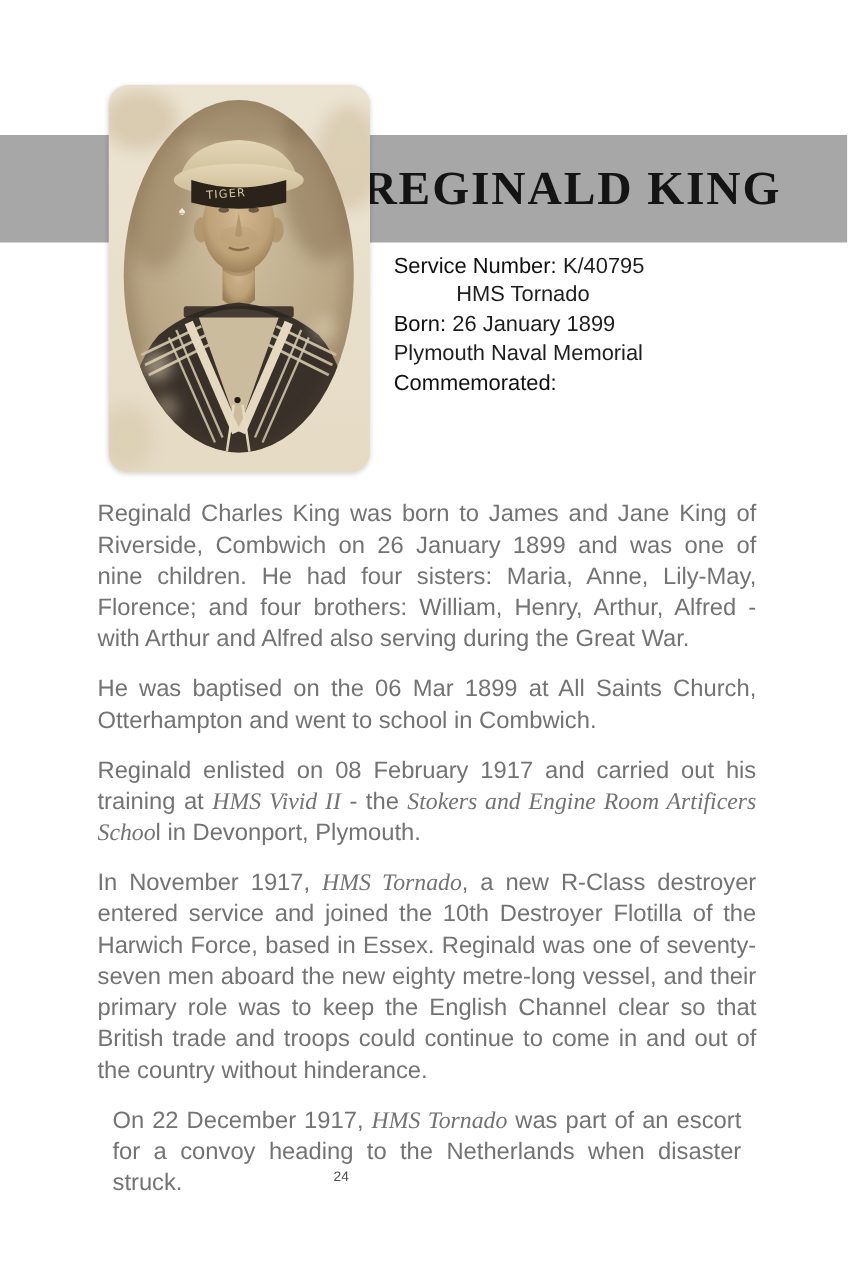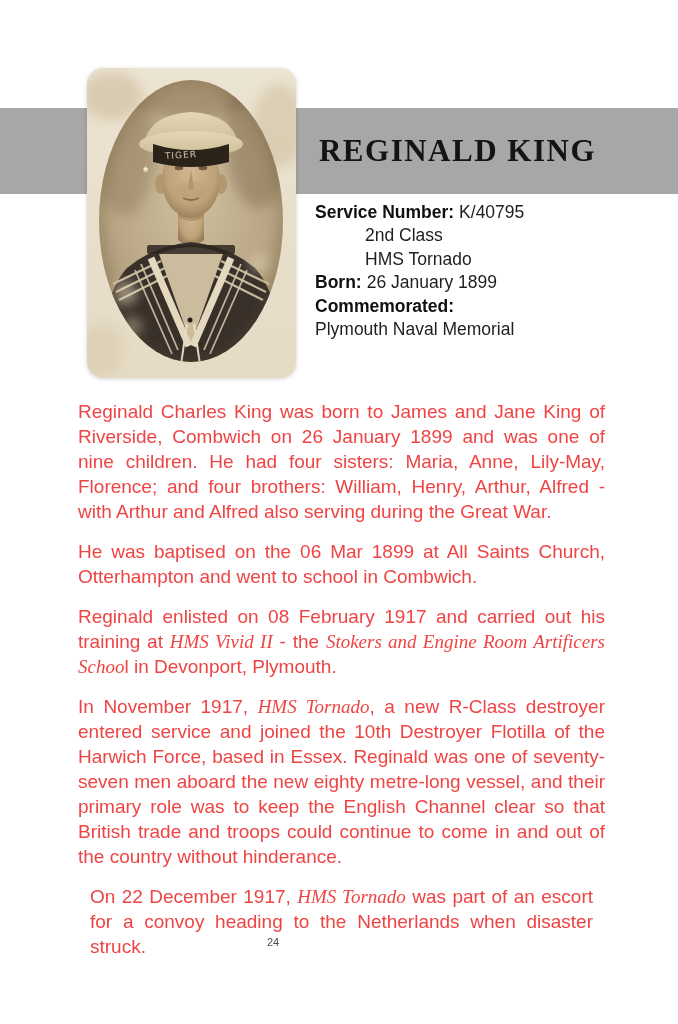--- a/index.html
+++ b/index.html
@@ -6,35 +6,35 @@
   .page{
     position:relative;width:678px;height:1024px;margin:0 auto;
     background:#ffffff;overflow:hidden;
     font-family:"Liberation Sans",sans-serif;
   }
   .band{position:absolute;left:0;top:108px;width:678px;height:86px;background:#a8a7a7;}
   .title-wrap{position:absolute;left:315px;top:108px;width:285px;height:86px;
     display:flex;align-items:center;justify-content:center;}
   .title{
     margin:0;font-family:"Liberation Serif",serif;font-weight:700;
-    font-size:31px;letter-spacing:1.5px;color:#141414;white-space:nowrap;
+    font-size:38px;letter-spacing:1.5px;color:#141414;white-space:nowrap;
   }
   .photo-card{
     position:absolute;left:87px;top:68px;width:209px;height:310px;margin:0;
     border-radius:16px;overflow:hidden;box-shadow:0 1px 4px rgba(0,0,0,0.18);
     background:#e9e1cf;
   }
   .photo-card svg{display:block;width:100%;height:100%;}
   .info{position:absolute;left:315px;top:201px;font-size:17.5px;line-height:23.4px;color:#1e1e1e;}
-  .info .row b{font-weight:700;color:#101010;margin-right:5px;}
+  .info .row b{font-weight:400;color:#101010;margin-right:5px;}
   .info .row b:empty{display:none;margin:0;}
   .info .row.indent{padding-left:50px;}
   .bio{
     position:absolute;left:78px;top:399px;width:527px;
-    font-size:19px;line-height:25px;text-align:justify;color:#ef4444;
+    font-size:19px;line-height:25px;text-align:justify;color:#737373;
   }
   .bio p{margin:0 0 15px 0;}
   .bio p:last-child{margin:12px;}
   .bio em{font-style:italic;font-family:Liberation Serif, serif;}
   .page-number{
     position:absolute;left:0;top:936px;width:546px;text-align:center;
     font-size:11px;color:#4a4a4a;
   }
 </style>
 </head>
@@ -153,25 +153,24 @@
         <circle cx="46" cy="258" r="9" fill="#ecdfc2" opacity="0.45" filter="url(#soft)"></circle>
         <circle cx="172" cy="195" r="10" fill="#e8dcc0" opacity="0.45" filter="url(#soft)"></circle>
 
         <ellipse cx="104" cy="153" rx="92" ry="141" fill="none" stroke="#6b573b" stroke-width="6" opacity="0.35" filter="url(#soft)"></ellipse>
       </g>
     </svg>
   </figure>
 
   <section class="info">
     <div class="row"><b>Service Number:</b><span>K/40795</span></div>
-    <div class="row indent"><span>2nd Class</span></div>
     <div class="row indent"><span>HMS Tornado</span></div>
     <div class="row"><b>Born:</b><span>26 January 1899</span></div>
+    <div class="row"><span>Plymouth Naval Memorial</span></div>
     <div class="row"><b>Commemorated:</b><span></span></div>
-    <div class="row"><span>Plymouth Naval Memorial</span></div>
   </section>
 
   <main class="bio">
     <p><span>Reginald Charles King was born to James and Jane King of Riverside, Combwich on 26 January 1899 and was one of nine children. He had four sisters: Maria, Anne, Lily-May, Florence; and four brothers: William, Henry, Arthur, Alfred - with Arthur and Alfred also serving during the Great War.</span></p>
     <p><span>He was baptised on the 06 Mar 1899 at All Saints Church, Otterhampton and went to school in Combwich.</span></p>
     <p><span>Reginald enlisted on 08 February 1917 and carried out his training at </span><em>HMS Vivid II</em><span> - the </span><em>Stokers and Engine Room Artificers Schoo</em><span>l in Devonport, Plymouth.</span></p>
     <p><span>In November 1917, </span><em>HMS Tornado</em><span>, a new R-Class destroyer entered service and joined the 10th Destroyer Flotilla of the Harwich Force, based in Essex. Reginald was one of seventy-seven men aboard the new eighty metre-long vessel, and their primary role was to keep the English Channel clear so that British trade and troops could continue to come in and out of the country without hinderance.</span></p>
     <p><span>On 22 December 1917, </span><em>HMS Tornado</em><span> was part of an escort for a convoy heading to the Netherlands when disaster struck.</span></p>
   </main>
 

